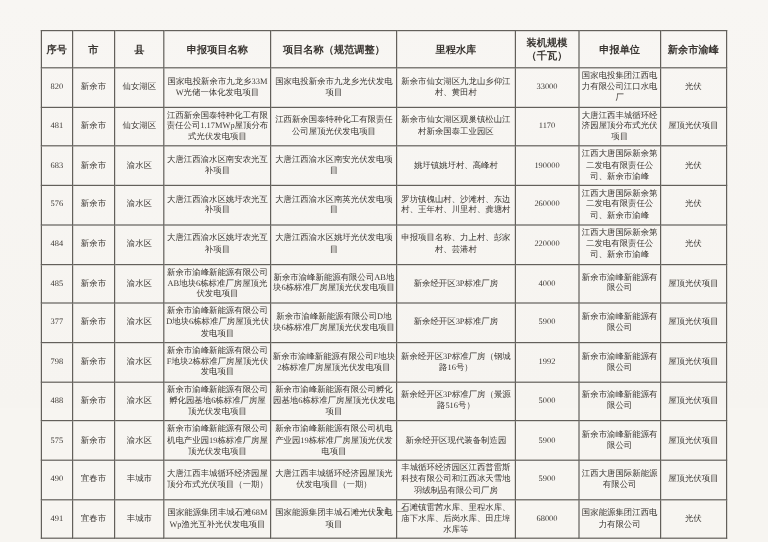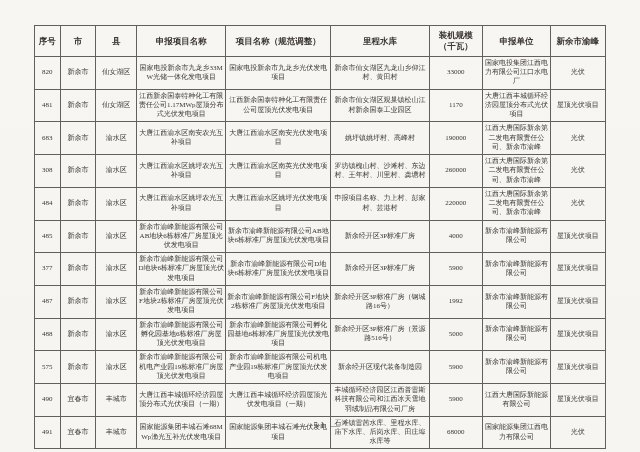--- a/index.html
+++ b/index.html
@@ -111,21 +111,21 @@
     <td>渝水区</td>
     <td>大唐江西渝水区南安农光互补项目</td>
     <td>大唐江西渝水区南安光伏发电项目</td>
     <td>姚圩镇姚圩村、高峰村</td>
     <td>190000</td>
     <td>江西大唐国际新余第二发电有限责任公司、新余市渝峰</td>
     <td>光伏</td>
   </tr>
 
   <tr>
-    <td>308</td>
+    <td>576</td>
     <td>新余市</td>
     <td>渝水区</td>
     <td>大唐江西渝水区姚圩农光互补项目</td>
     <td>大唐江西渝水区南英光伏发电项目</td>
     <td>罗坊镇槐山村、沙滩村、东边村、王年村、川里村、龚塘村</td>
     <td>260000</td>
     <td>江西大唐国际新余第二发电有限责任公司、新余市渝峰</td>
     <td>光伏</td>
   </tr>
 
@@ -159,21 +159,21 @@
     <td>渝水区</td>
     <td>新余市渝峰新能源有限公司D地块6栋标准厂房屋顶光伏发电项目</td>
     <td>新余市渝峰新能源有限公司D地块6栋标准厂房屋顶光伏发电项目</td>
     <td>新余经开区3P标准厂房</td>
     <td>5900</td>
     <td>新余市渝峰新能源有限公司</td>
     <td>屋顶光伏项目</td>
   </tr>
 
   <tr>
-    <td>487</td>
+    <td>798</td>
     <td>新余市</td>
     <td>渝水区</td>
     <td>新余市渝峰新能源有限公司F地块2栋标准厂房屋顶光伏发电项目</td>
     <td>新余市渝峰新能源有限公司F地块2栋标准厂房屋顶光伏发电项目</td>
     <td>新余经开区3P标准厂房（钢城路16号）</td>
     <td>1992</td>
     <td>新余市渝峰新能源有限公司</td>
     <td>屋顶光伏项目</td>
   </tr>
 

